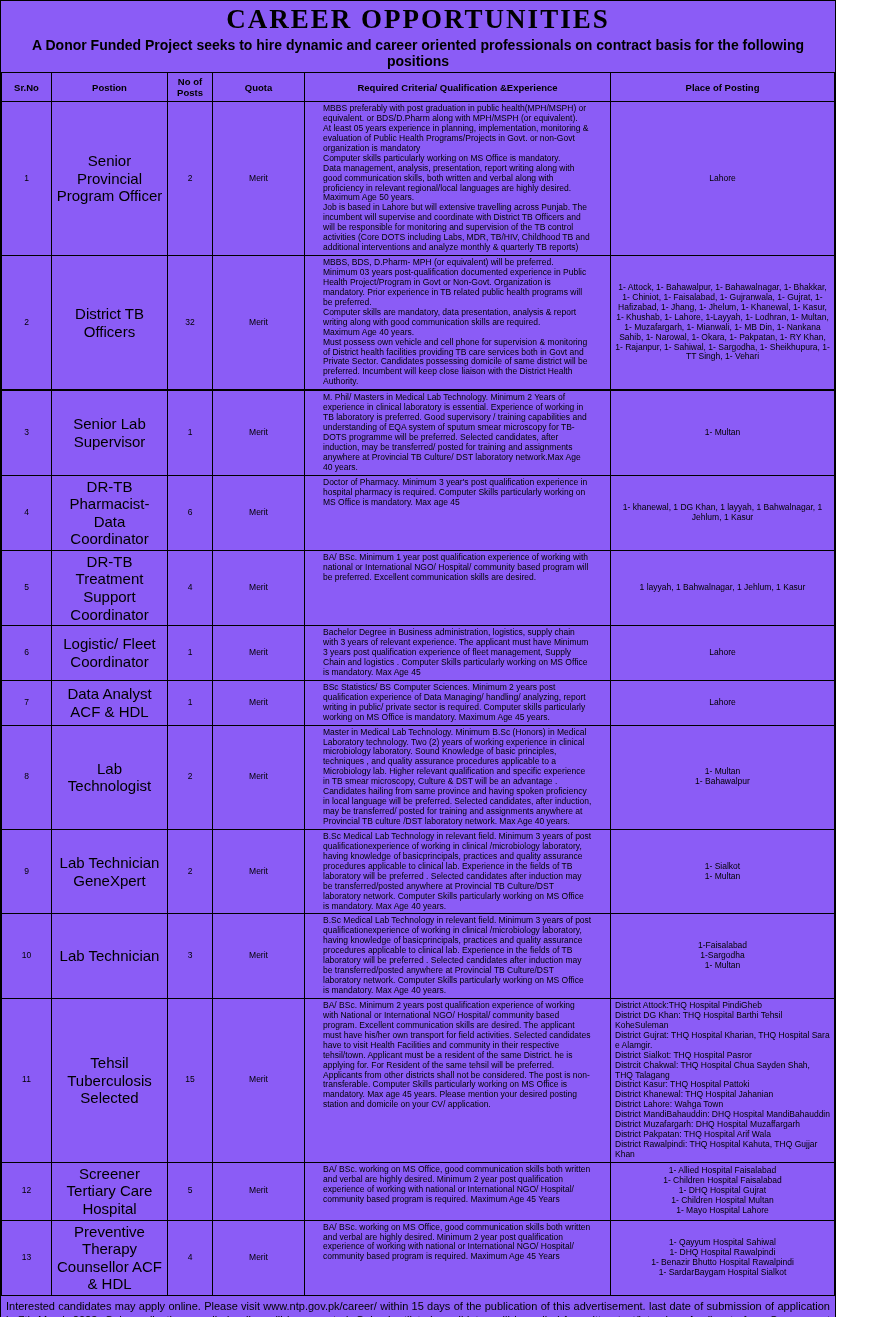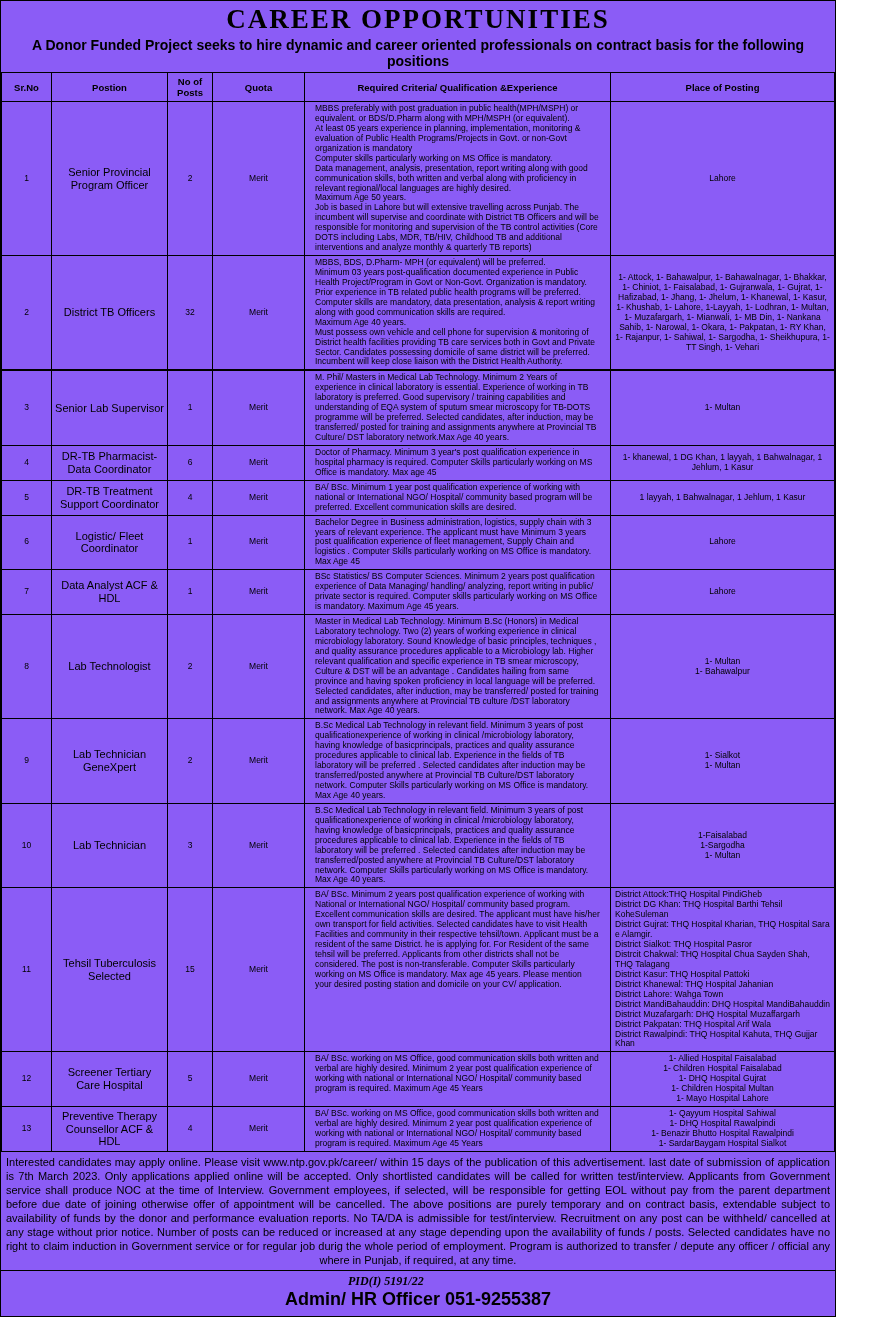--- a/index.html
+++ b/index.html
@@ -44,25 +44,25 @@
     padding: 3px 2px;
     white-space: pre-line;
     vertical-align: middle;
   }
   td {
     font-size: 8.5px;
     line-height: 1.17;
     vertical-align: middle;
   }
   .cell-sr, .cell-posts, .cell-quota { text-align: center; padding: 2px; }
-  .cell-position { text-align: center; font-size: 11px; padding: 2px 3px; }
+  .cell-position { text-align: center; font-size: 15px; padding: 2px 3px; }
   .cell-criteria {
     text-align: left;
     vertical-align: top;
-    padding: 2px 10px;
+    padding: 2px 18px;
     white-space: pre-line;
     margin-top: 40px;
   }
   .cell-place {
     text-align: center;
     padding: 2px 4px;
     white-space: pre-line;
   }
   .cell-place.left { text-align: left; }
   tr.thick-top td { border-top: 2px solid #000; }

